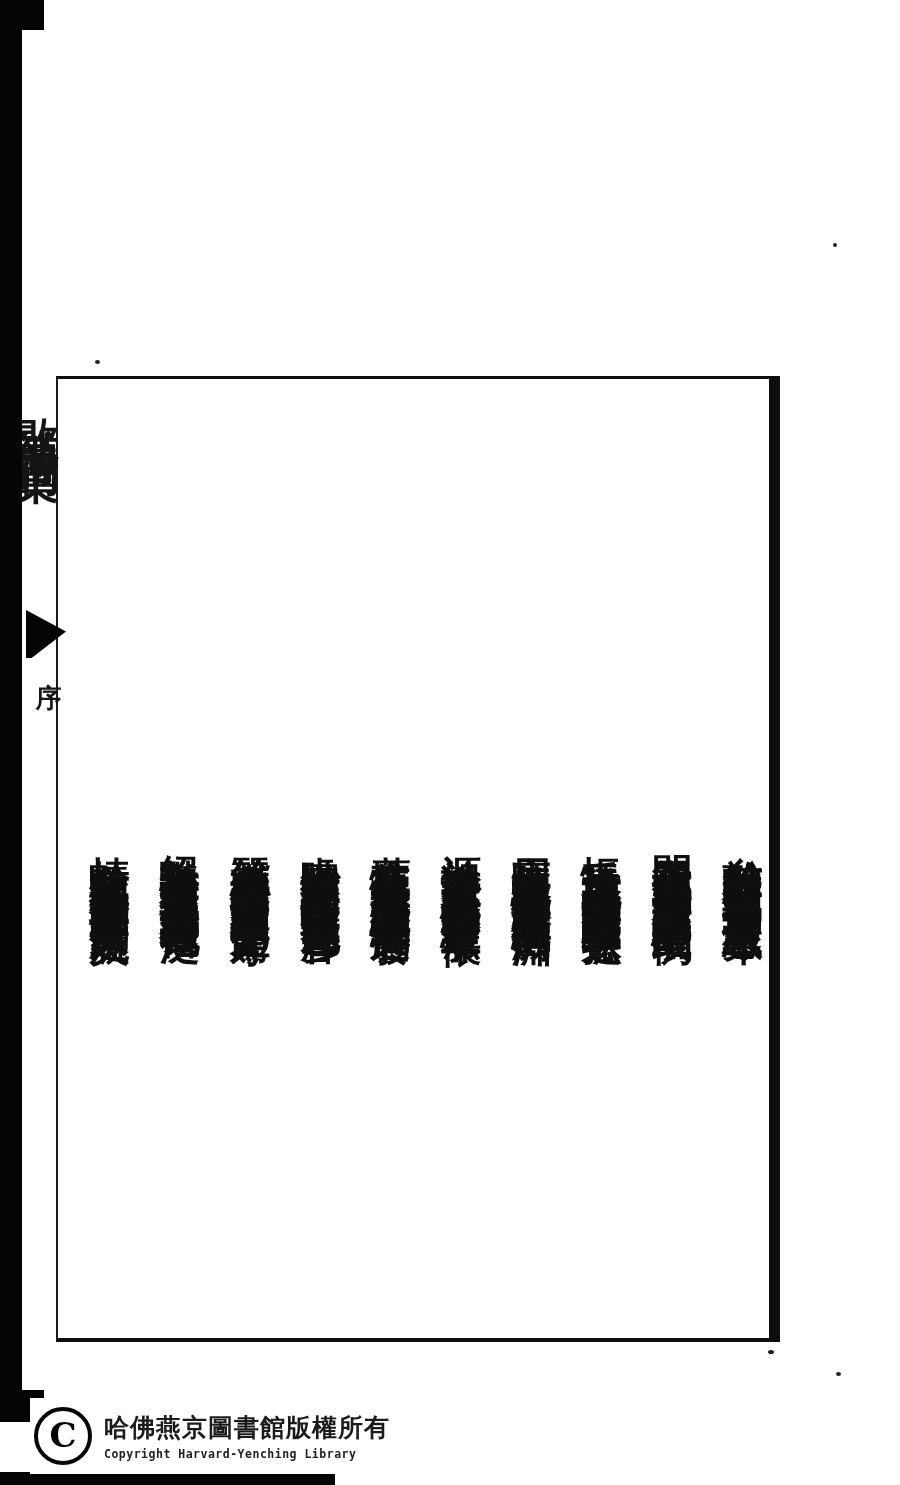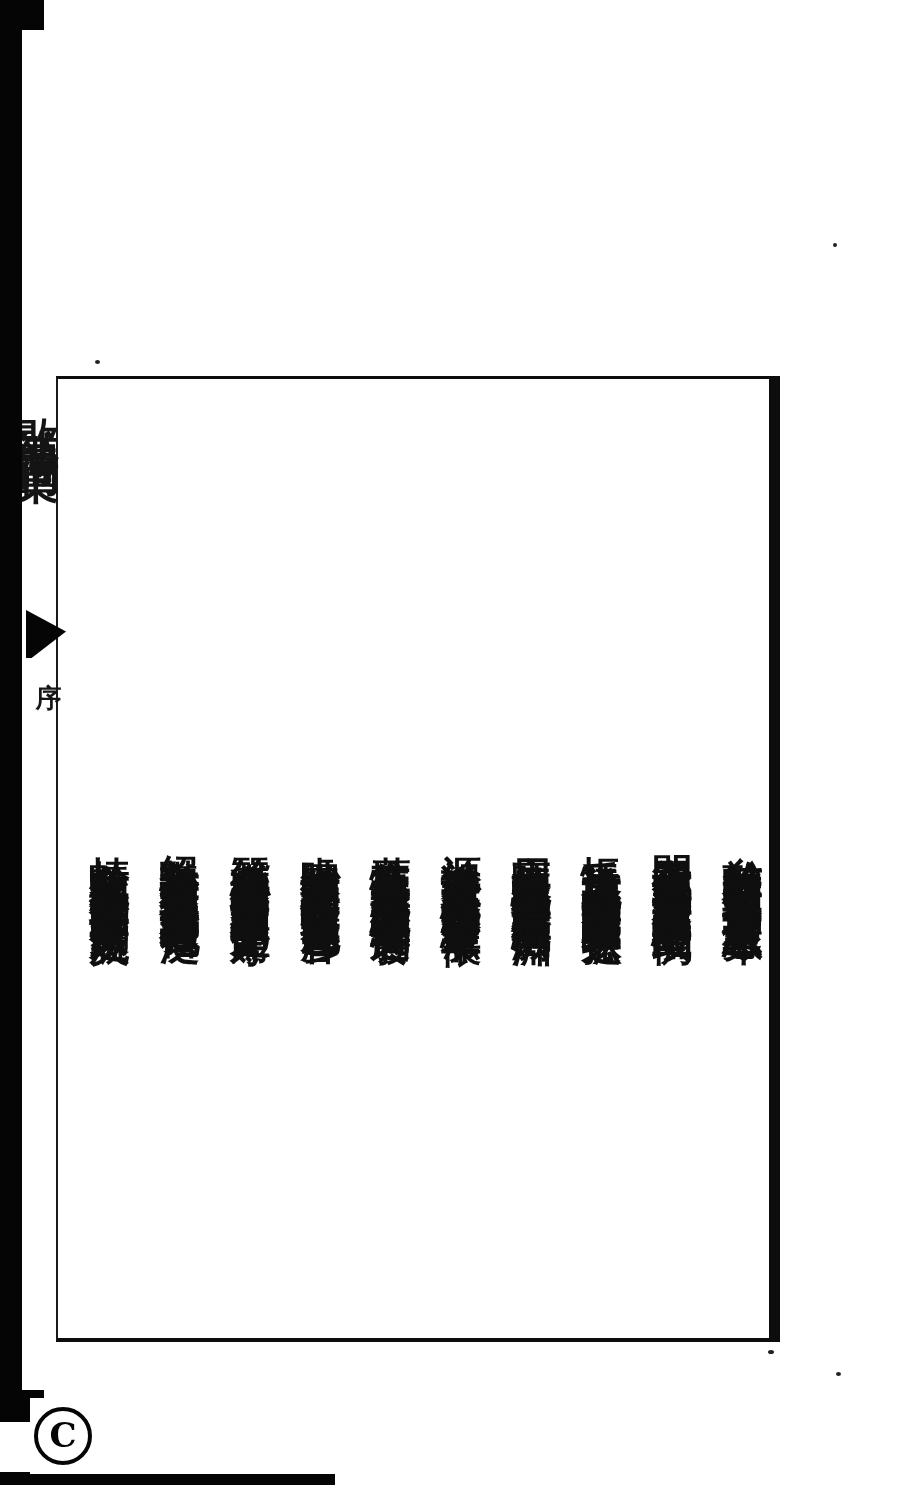--- a/index.html
+++ b/index.html
@@ -101,13 +101,17 @@
   <div class="col">睿眇幽微之論洵可謂洪鍾一響萬籟無聲也已彥春</div>
   <div class="col">蠶絲盡寒蟹腸空偶爲側豔之詞間效西昆之體驚才</div>
   <div class="col">絕豔方矜長吉後身振翼得音鶼謂文通肖我他日泛</div>
   <div class="col">蜻蛉之舫欣鮑姊兮重逢聯棲鳳之吟喜劉家之競爽</div>
 </div>
 
 <div class="stamp">
   <div class="stamp-c">
     <span>C</span>
   </div>
+  <div class="stamp-text">
+    <div class="stamp-zh">哈佛燕京圖書館版權所有</div>
+    <div class="stamp-en">Copyright Harvard-Yenching Library</div>
+  </div>
 </div>
 
 </body></html>

